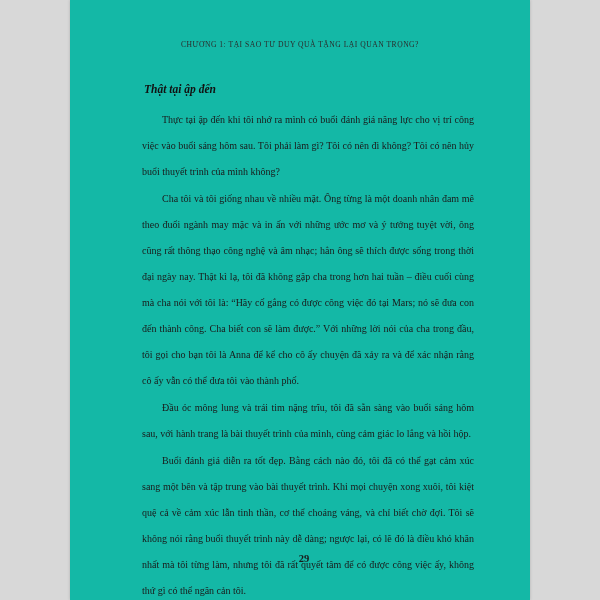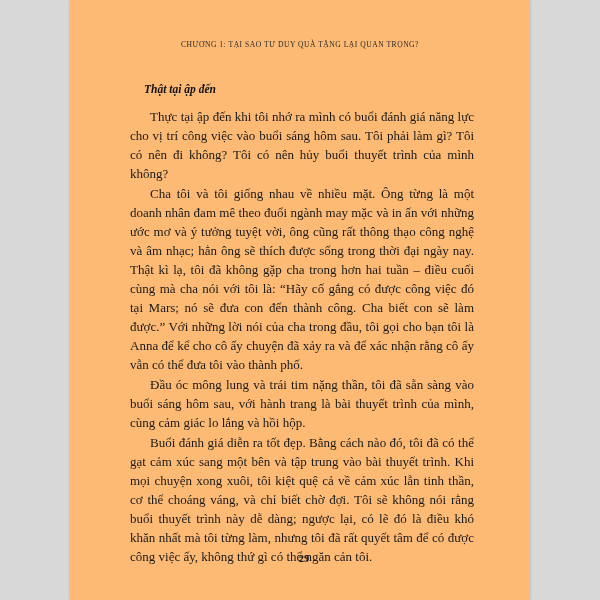--- a/index.html
+++ b/index.html
@@ -12,21 +12,21 @@
     background: #d8d8d8;
     font-family: "Liberation Serif", serif;
     overflow: hidden;
   }
   .page {
     position: absolute;
     left: 70px;
     top: 0;
     width: 460px;
     height: 600px;
-    background: #fdba74;
+    background: #14b8a6;
     box-shadow: 0 0 3px rgba(0,0,0,0.18);
   }
   .page-inner {
     position: absolute;
     left: 56px;
     top: 40px;
     width: 348px;
     height: 520px;
   }
   .running-head {
@@ -42,25 +42,25 @@
   .section-title {
     font-family: "Liberation Serif", serif;
     font-size: 11.5px;
     font-weight: bold;
     font-style: italic;
     color: #111111;
     margin: 0 0 12px 18px;
   }
   p.body-text {
     font-family: "Liberation Serif", serif;
-    font-size: 13px;
-    line-height: 19px;
+    font-size: 10px;
+    line-height: 26px;
     color: #1a1a1a;
     text-align: justify;
-    margin: 0 0 1px 4px;
+    margin: 0 0 1px 16px;
     text-indent: 20px;
     -webkit-hyphens: none;
     hyphens: none;
   }
   .page-number-wrap {
     position: absolute;
     left: 56px;
     right: 48px;
     bottom: 36px;
     height: 16px;
@@ -75,21 +75,21 @@
   <div class="page-inner">
 
     <div class="running-head">Chương 1: Tại sao tư duy quà tặng lại quan trọng?</div>
 
     <h2 class="section-title">Thật tại ập đến</h2>
 
     <p class="body-text">Thực tại ập đến khi tôi nhớ ra mình có buổi đánh giá năng lực cho vị trí công việc vào buổi sáng hôm sau. Tôi phải làm gì? Tôi có nên đi không? Tôi có nên hủy buổi thuyết trình của mình không?</p>
 
     <p class="body-text">Cha tôi và tôi giống nhau về nhiều mặt. Ông từng là một doanh nhân đam mê theo đuổi ngành may mặc và in ấn với những ước mơ và ý tưởng tuyệt vời, ông cũng rất thông thạo công nghệ và âm nhạc; hẳn ông sẽ thích được sống trong thời đại ngày nay. Thật kì lạ, tôi đã không gặp cha trong hơn hai tuần – điều cuối cùng mà cha nói với tôi là: “Hãy cố gắng có được công việc đó tại Mars; nó sẽ đưa con đến thành công. Cha biết con sẽ làm được.” Với những lời nói của cha trong đầu, tôi gọi cho bạn tôi là Anna để kể cho cô ấy chuyện đã xảy ra và để xác nhận rằng cô ấy vẫn có thể đưa tôi vào thành phố.</p>
 
-    <p class="body-text">Đầu óc mông lung và trái tim nặng thần, tôi đã sẵn sàng vào buổi sáng hôm sau, với hành trang là bài thuyết trình của mình, cùng cảm giác lo lắng và hồi hộp.</p>
+    <p class="body-text">Đầu óc mông lung và trái tim nặng trĩu, tôi đã sẵn sàng vào buổi sáng hôm sau, với hành trang là bài thuyết trình của mình, cùng cảm giác lo lắng và hồi hộp.</p>
 
     <p class="body-text">Buổi đánh giá diễn ra tốt đẹp. Bằng cách nào đó, tôi đã có thể gạt cảm xúc sang một bên và tập trung vào bài thuyết trình. Khi mọi chuyện xong xuôi, tôi kiệt quệ cả về cảm xúc lẫn tinh thần, cơ thể choáng váng, và chỉ biết chờ đợi. Tôi sẽ không nói rằng buổi thuyết trình này dễ dàng; ngược lại, có lẽ đó là điều khó khăn nhất mà tôi từng làm, nhưng tôi đã rất quyết tâm để có được công việc ấy, không thứ gì có thể ngăn cản tôi.</p>
 
   </div>
 
   <div class="page-number-wrap">
     <span class="page-number-text" style="font-family:'Liberation Serif',serif;font-size:10.5px;color:#1a1a1a;">29</span>
   </div>
 </div>
 

